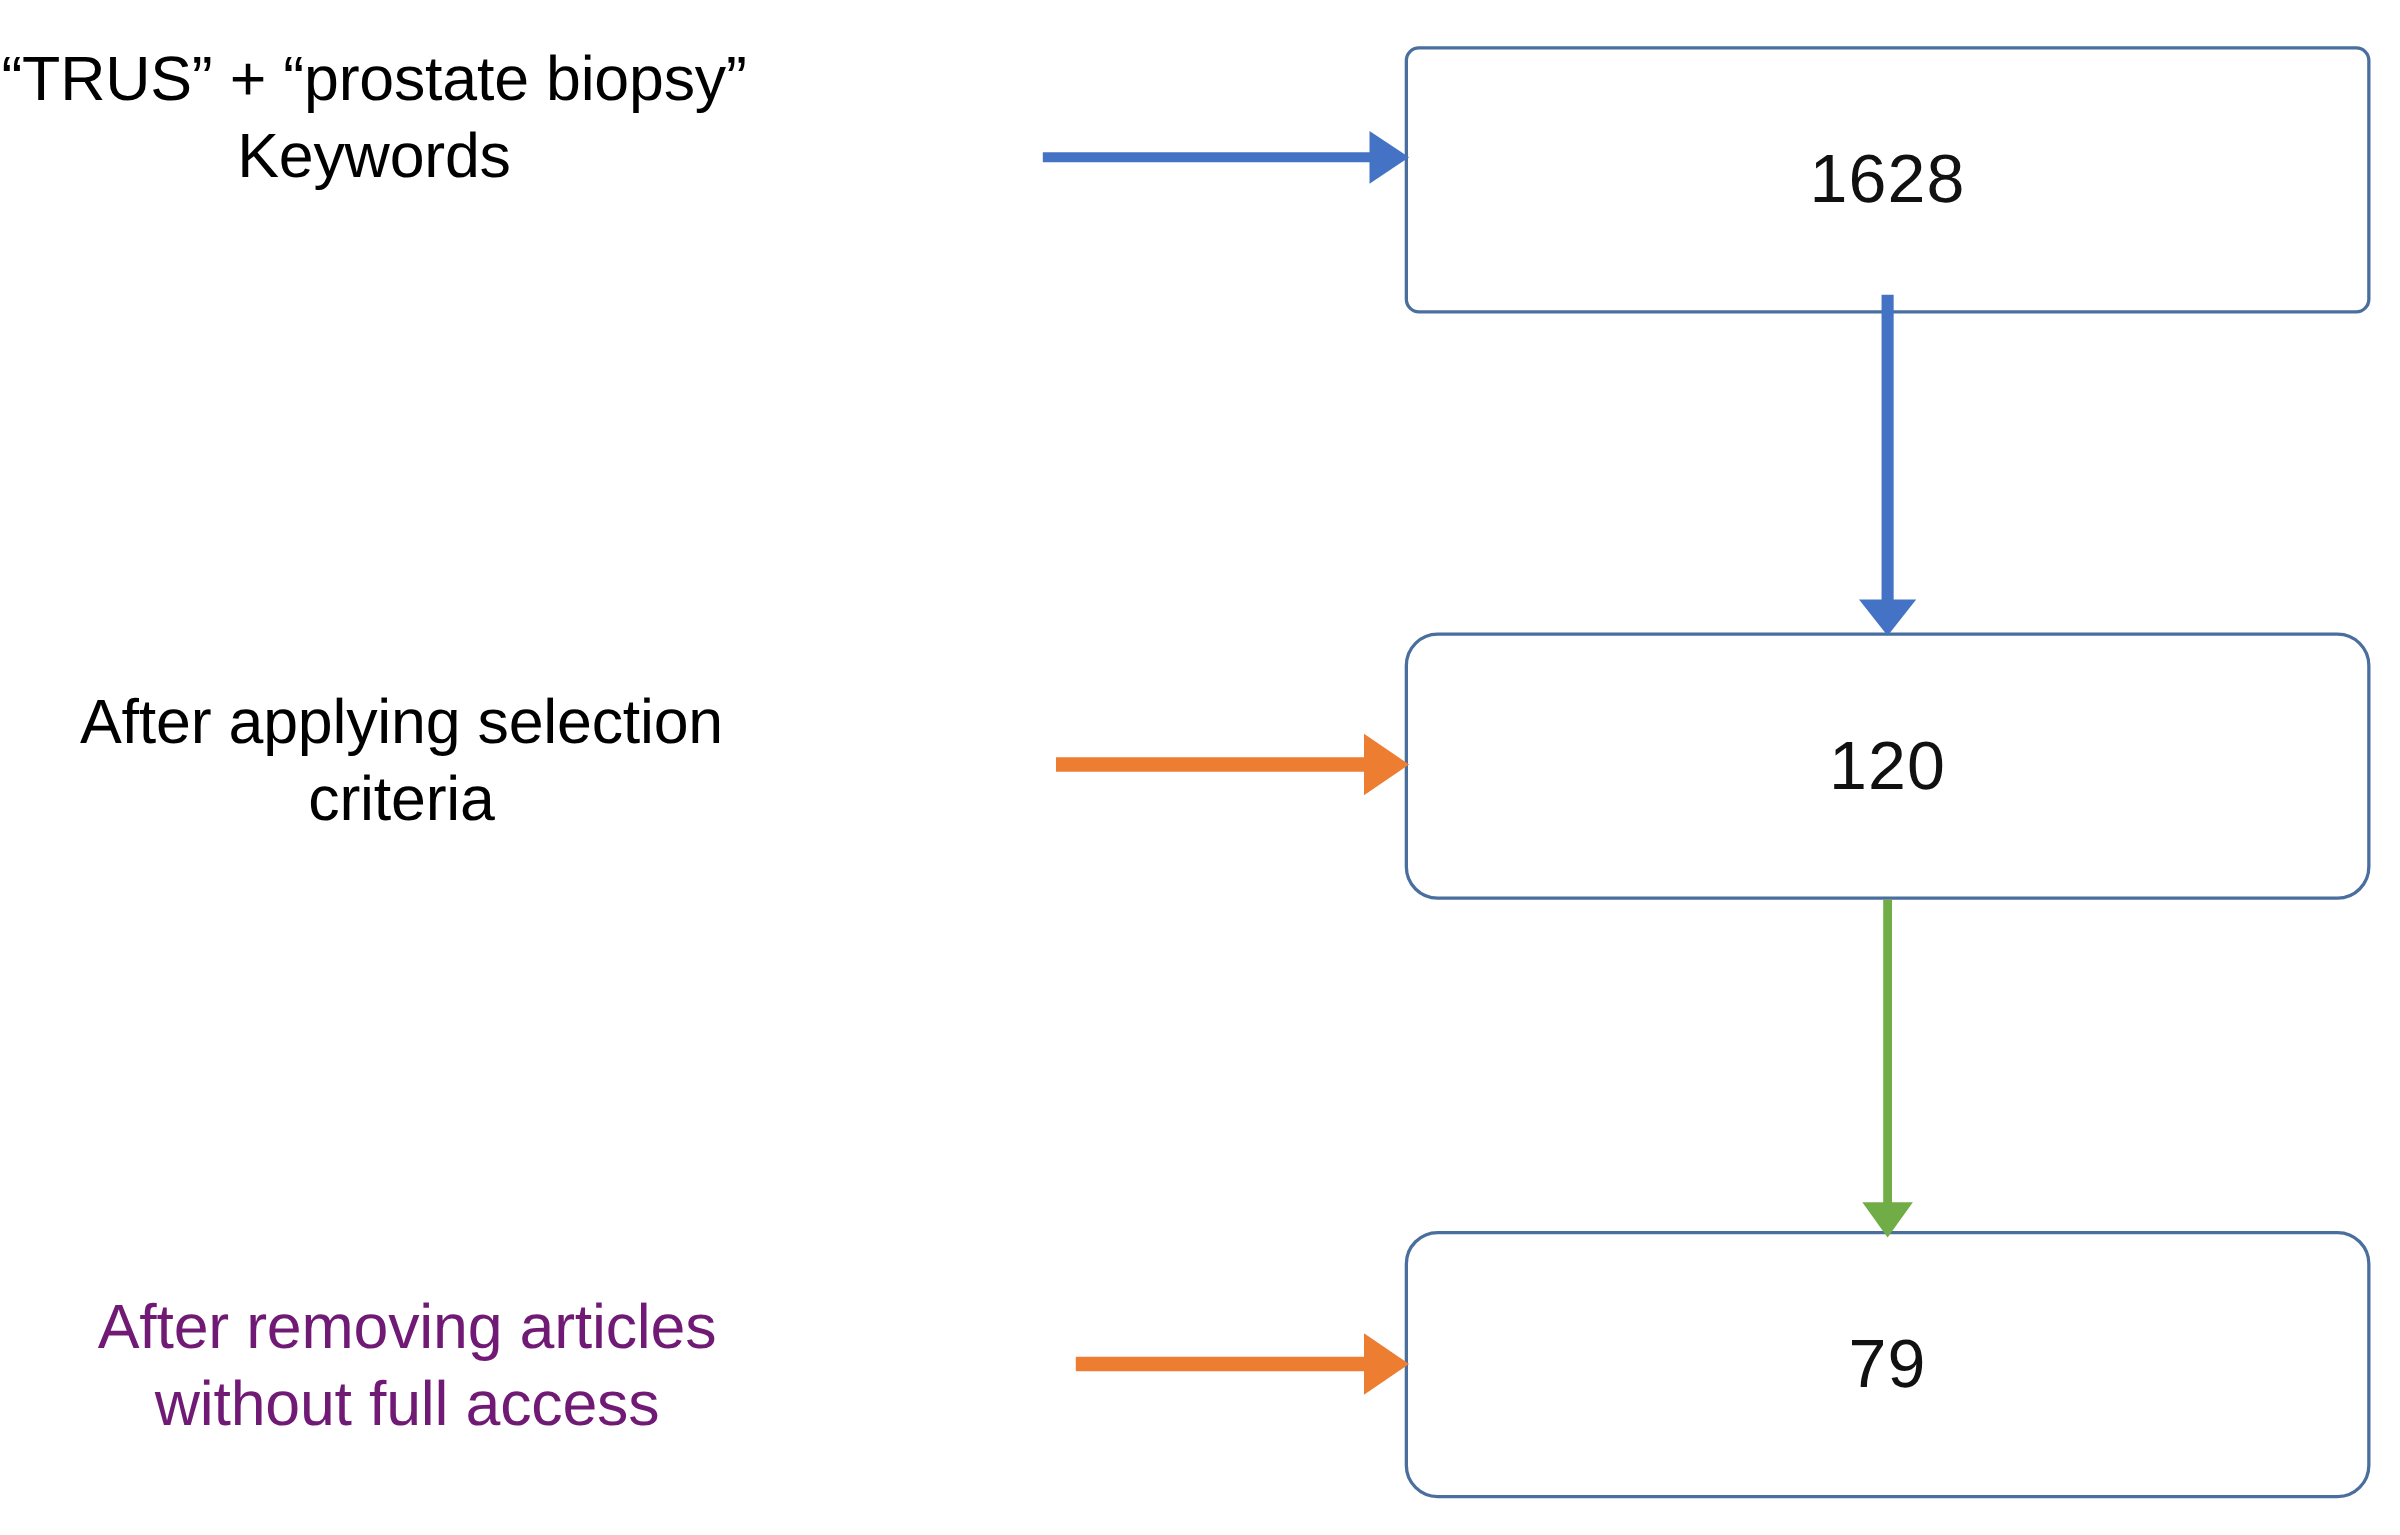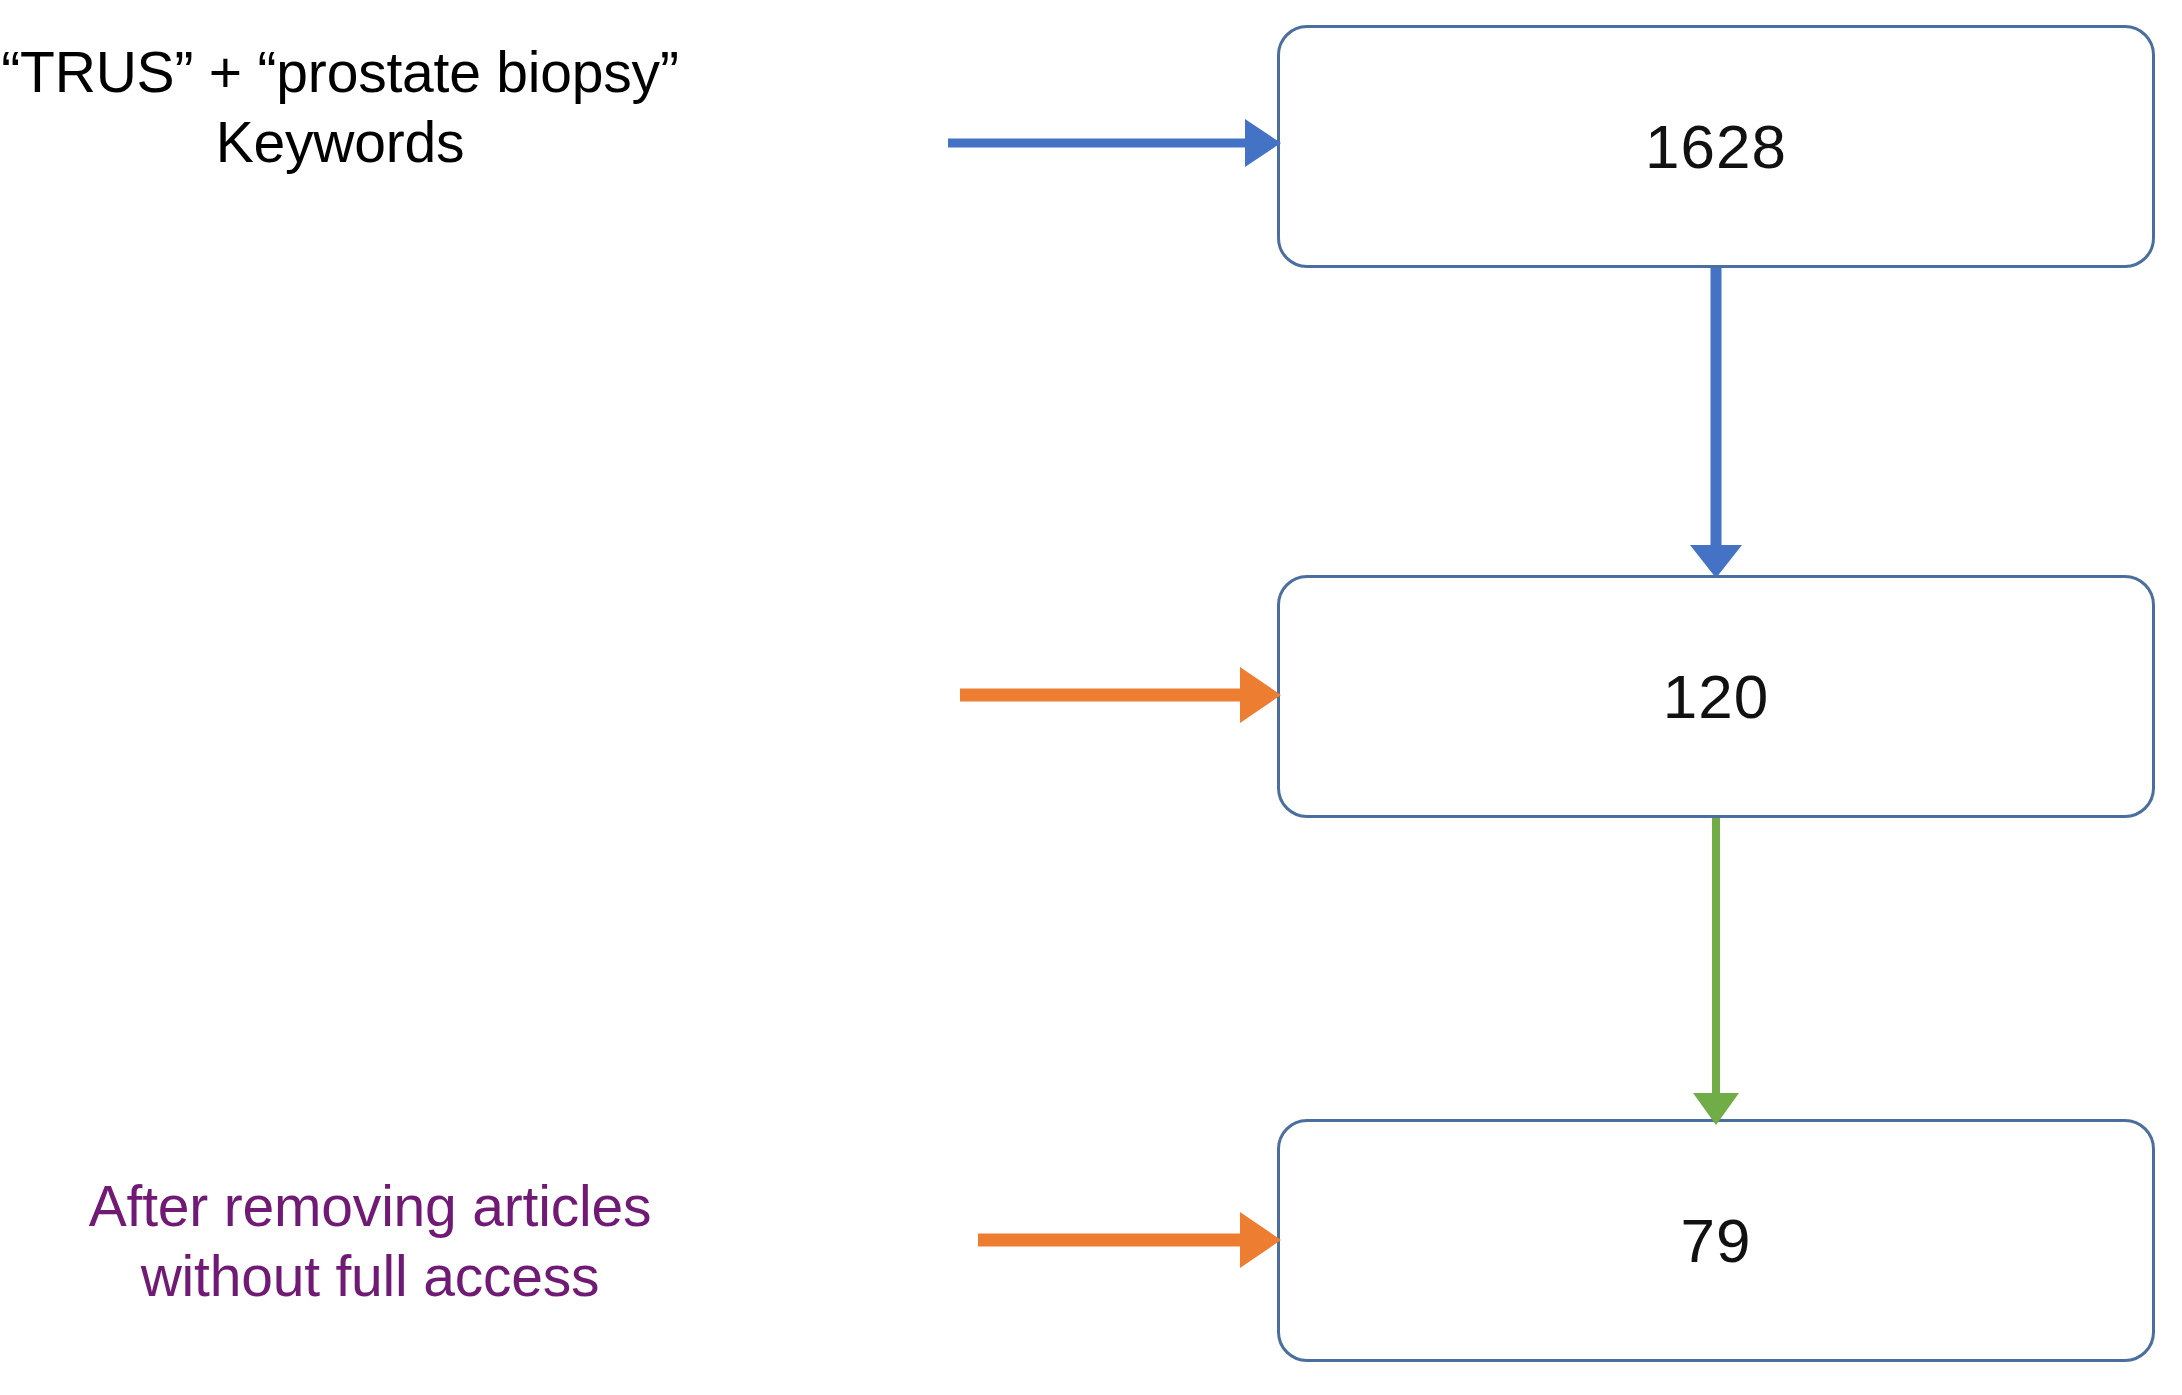--- a/index.html
+++ b/index.html
@@ -40,21 +40,21 @@
     width: 878px;
     height: 243px;
     box-sizing: border-box;
     background: #ffffff;
     border: 3px solid #4a6f9e;
     border-radius: 30px;
     display: flex;
     align-items: center;
     justify-content: center;
   }
-  .flow-box.b1 { top: 25px;   }
+  .flow-box.b1 { top: 42px; border-radius: 13px;   }
   .flow-box.b2 { top: 575px;  }
   .flow-box.b3 { top: 1119px; }
 
   .flow-box-value {
     font-size: 62px;
     color: #111111;
     font-weight: 400;
     line-height: 1;
     letter-spacing: 1px;
   }
@@ -70,20 +70,22 @@
   }
 </style>
 </head>
 <body>
 
 <div id="canvas" style="background: rgb(255, 255, 255); padding-left: 36px;">
 
   <div class="stage-label l1" style="color: rgb(0, 0, 0);">“TRUS” + “prostate biopsy”
 Keywords</div>
 
+  <div class="stage-label l2" style="color: rgb(0, 0, 0);">After applying selection
+criteria</div>
 
   <div class="stage-label l3" style="color: #701a75;">After removing articles
 without full access</div>
 
   <div class="flow-box b1" style="border-color: rgb(74, 111, 158); background: rgb(255, 255, 255);">
     <span class="flow-box-value">1628</span>
   </div>
 
   <div class="flow-box b2" style="border-color: rgb(74, 111, 158); background: rgb(255, 255, 255); align-items: center;">
     <span class="flow-box-value">120</span>

